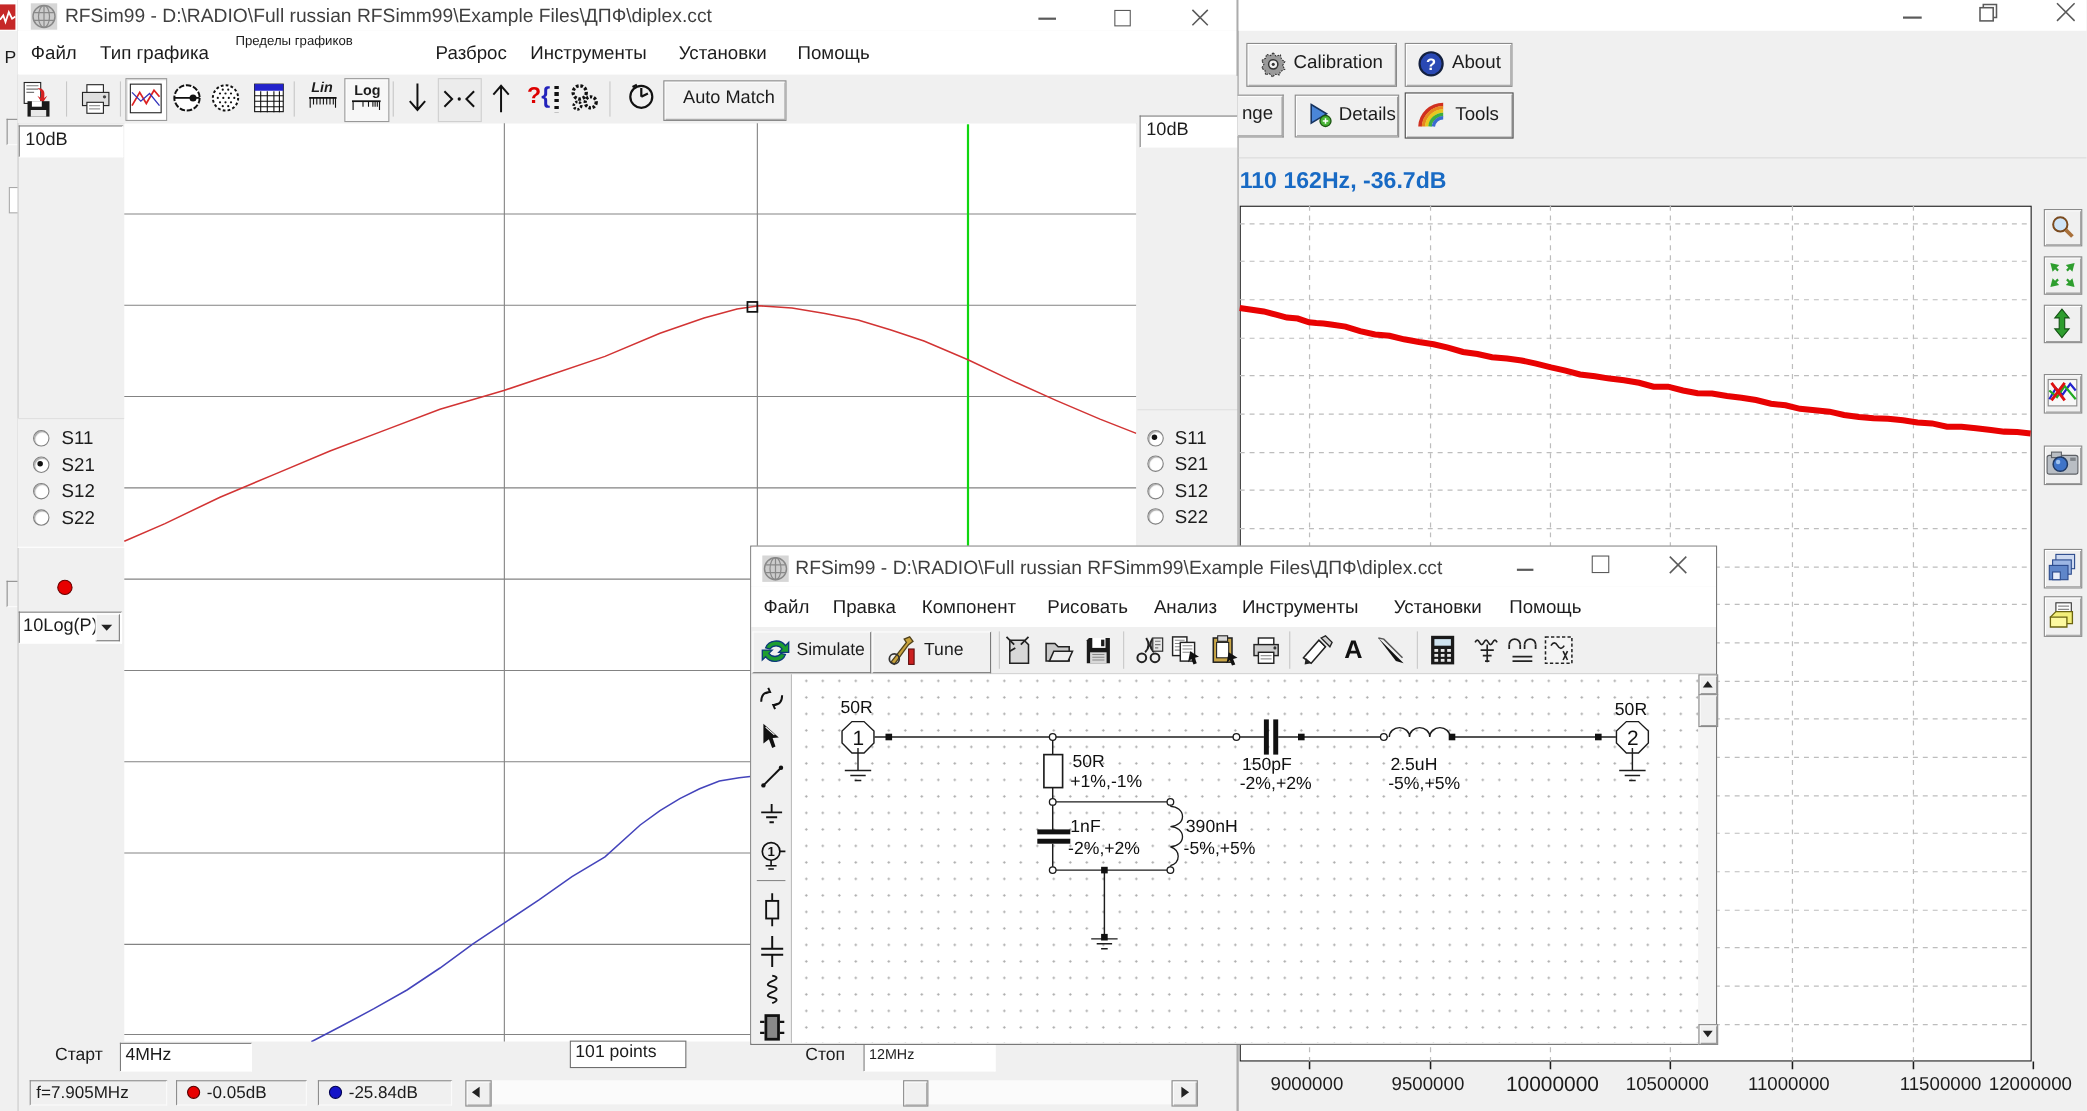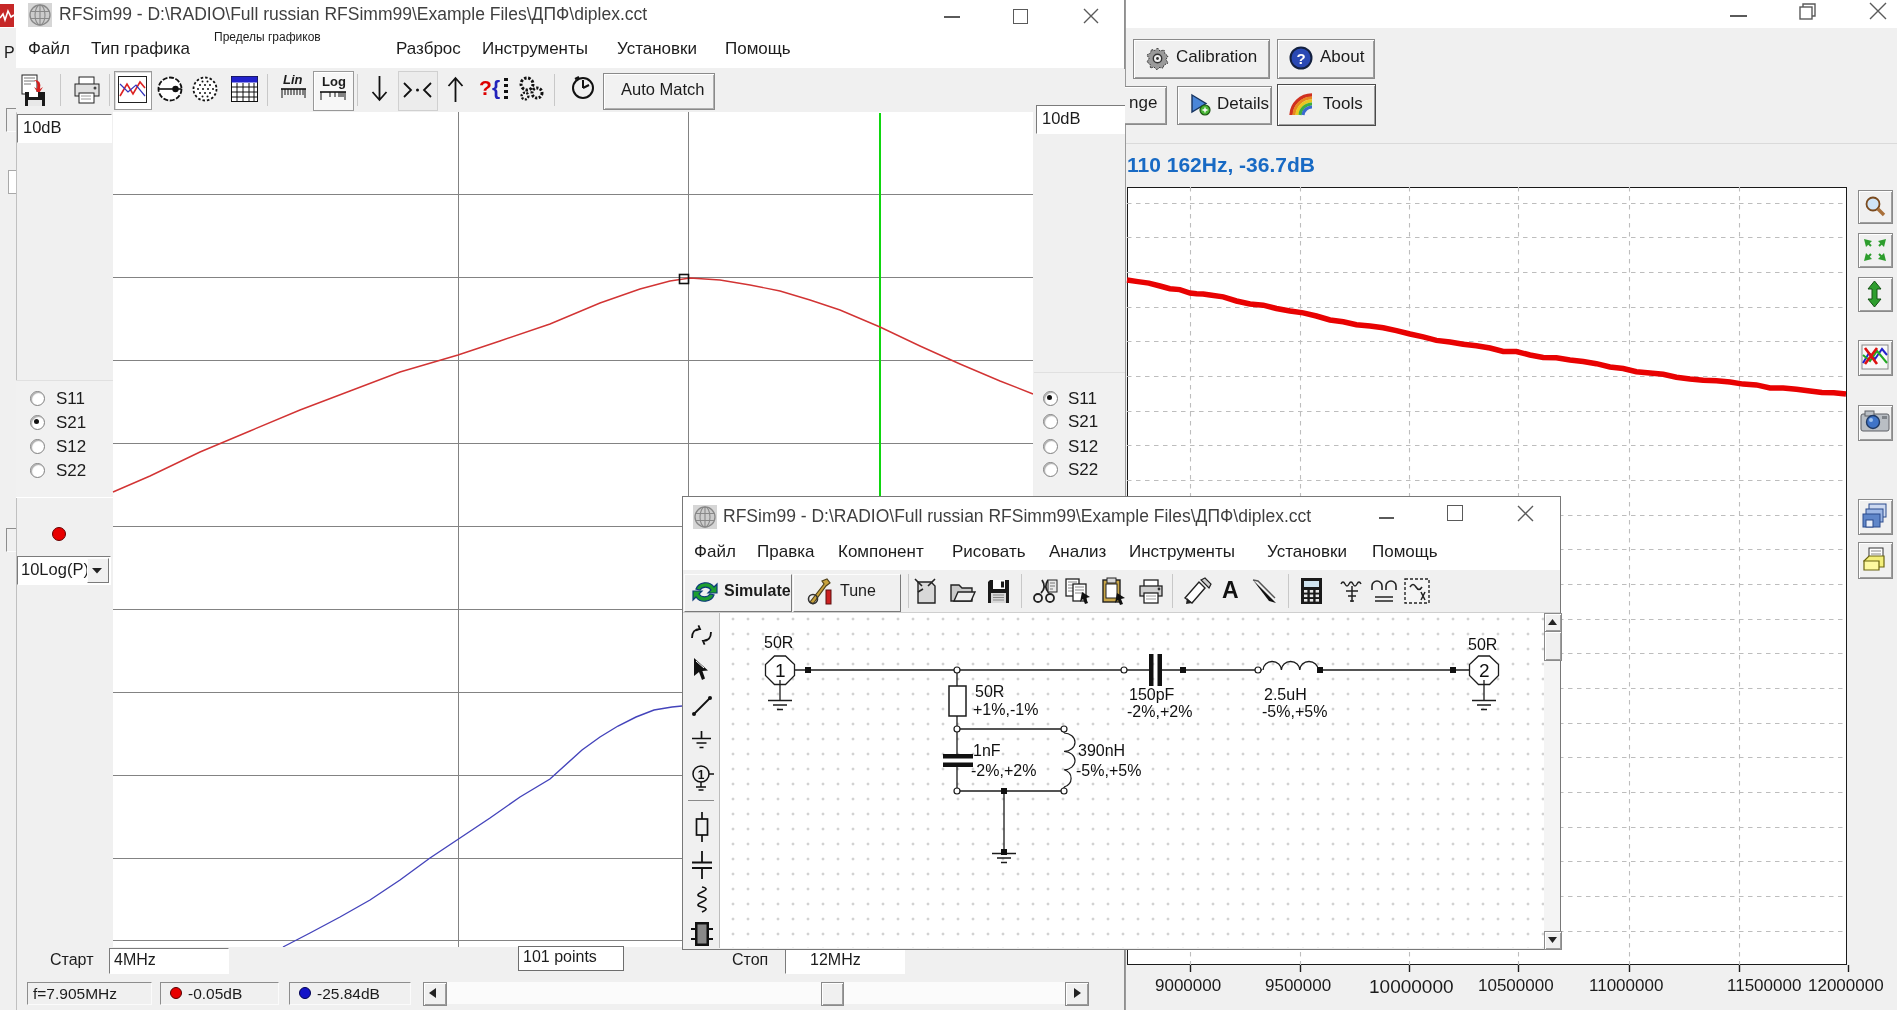--- a/index.html
+++ b/index.html
@@ -184,21 +184,21 @@
 </svg>
 
 <div class="a" style="left:17px;top:947px;width:1107px;height:63px;background:#f0f0f0;"></div>
 <div class="t" style="left:50px;top:951px;font-size:16px;">Старт</div>
 <div class="a sunk" style="left:109px;top:948px;width:118px;height:24px;"></div>
 <div class="t" style="left:114px;top:951px;font-size:16px;">4MHz</div>
 <div class="a" style="left:518px;top:946px;width:104px;height:23px;background:#fff;border:1px solid #6e6e6e;"></div>
 <div class="t" style="left:523px;top:948px;font-size:16px;">101 points</div>
 <div class="t" style="left:732px;top:951px;font-size:16px;">Стоп</div>
 <div class="a sunk" style="left:785px;top:948px;width:118px;height:24px;"></div>
-<div class="t" style="left:790px;top:951px;font-size:16px;margin-left:20px;">12MHz</div>
+<div class="t" style="left:790px;top:951px;font-size:13px;">12MHz</div>
 <div class="a sunkg" style="left:27px;top:982px;width:123px;height:21px;"></div>
 <div class="t" style="left:33px;top:985px;font-size:15.5px;">f=7.905MHz</div>
 <div class="a sunkg" style="left:160px;top:982px;width:117px;height:21px;"></div>
 <div class="a" style="left:170px;top:987px;width:10px;height:10px;border-radius:50%;background:#e80000;border:1px solid #550000;"></div>
 <div class="t" style="left:188px;top:985px;font-size:15.5px;">-0.05dB</div>
 <div class="a sunkg" style="left:289px;top:982px;width:120px;height:21px;"></div>
 <div class="a" style="left:299px;top:987px;width:10px;height:10px;border-radius:50%;background:#1414c8;border:1px solid #000050;"></div>
 <div class="t" style="left:317px;top:985px;font-size:15.5px;">-25.84dB</div>
 
 <div class="a" style="left:423px;top:982px;width:664px;height:22px;background:#fbfbfb;"></div>
@@ -368,21 +368,21 @@
 <div class="t" style="left:1129px;top:542px;font-size:17px;">Инструменты</div>
 <div class="t" style="left:1267px;top:542px;font-size:17px;">Установки</div>
 <div class="t" style="left:1372px;top:542px;font-size:17px;">Помощь</div>
 
 <div class="a" style="left:683px;top:570px;width:877px;height:43px;background:#f0f0f0;border-bottom:1px solid #cfcfcf;box-sizing:border-box;"></div>
 <div class="a rais" style="left:684px;top:574px;width:106px;height:36px;border-width:1.5px;"></div>
 <svg style="left:692px;top:579px;" width="26" height="26" viewBox="0 0 26 26">
  <path d="M4 10 A 10 9 0 0 1 22 8 l3 -3 v9 h-9 l3 -3 A 6.5 6 0 0 0 8 11 Z" fill="#1d9e30" stroke="#0c3a7a" stroke-width="1.2"></path>
  <path d="M22 16 A 10 9 0 0 1 4 18 l-3 3 v-9 h9 l-3 3 A 6.5 6 0 0 0 18 15 Z" fill="#1d9e30" stroke="#0c3a7a" stroke-width="1.2"></path>
 </svg>
-<div class="t" style="left:724px;top:582px;font-size:16px;font-weight:bold;">Simulate</div>
+<div class="t" style="left:724px;top:582px;font-size:16px;">Simulate</div>
 <div class="a rais" style="left:793px;top:574px;width:106px;height:36px;border-width:1.5px;"></div>
 <svg style="left:806px;top:577px;" width="29" height="30" viewBox="0 0 29 30">
  <path d="M4 25 L18 7 L16 4 L21 2 L24 6 L20 9 L7 27 Z" fill="#c8a23c" stroke="#51421a" stroke-width="1.2"></path>
  <rect x="20" y="13" width="5" height="14" fill="#cc2020" stroke="#5d0f0f"></rect>
  <circle cx="7" cy="22" r="4.5" fill="none" stroke="#333" stroke-width="1.6"></circle>
 </svg>
 <div class="t" style="left:840px;top:582px;font-size:16px;">Tune</div>
 <div class="a" style="left:908px;top:574px;width:1px;height:34px;background:#c8c8c8;"></div>
 <svg style="left:914px;top:578px;" width="25" height="27" viewBox="0 0 25 27">
  <path d="M4 4 H17 L21 8 V25 H4 Z" fill="#d8d8d8" stroke="#222" stroke-width="1.4"></path>

